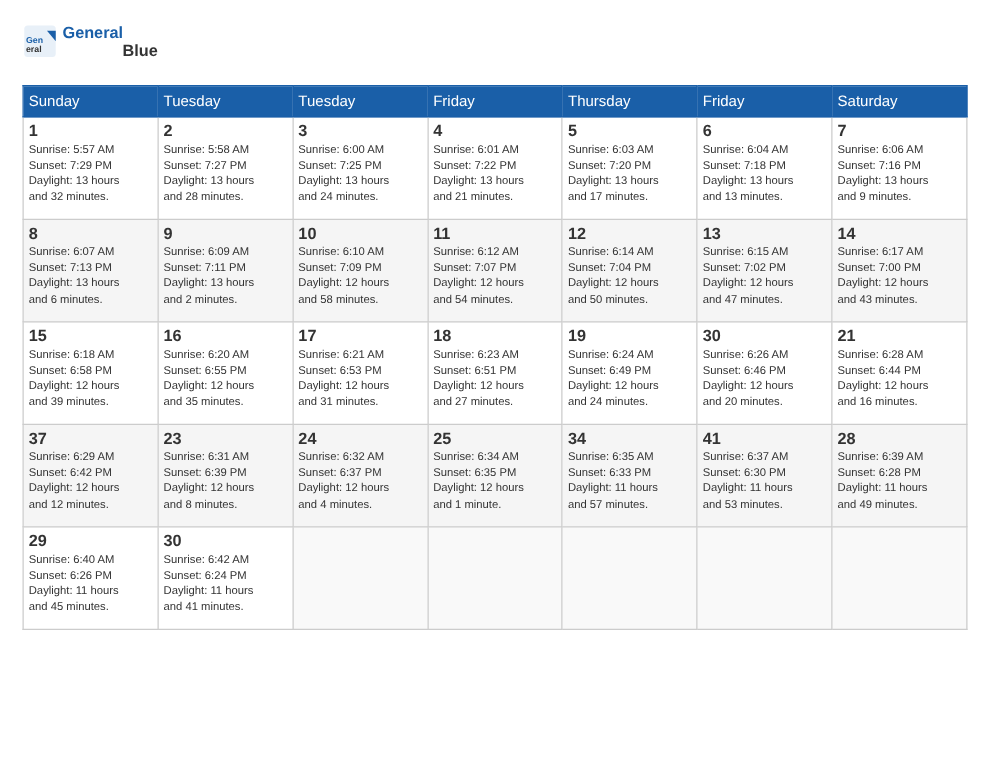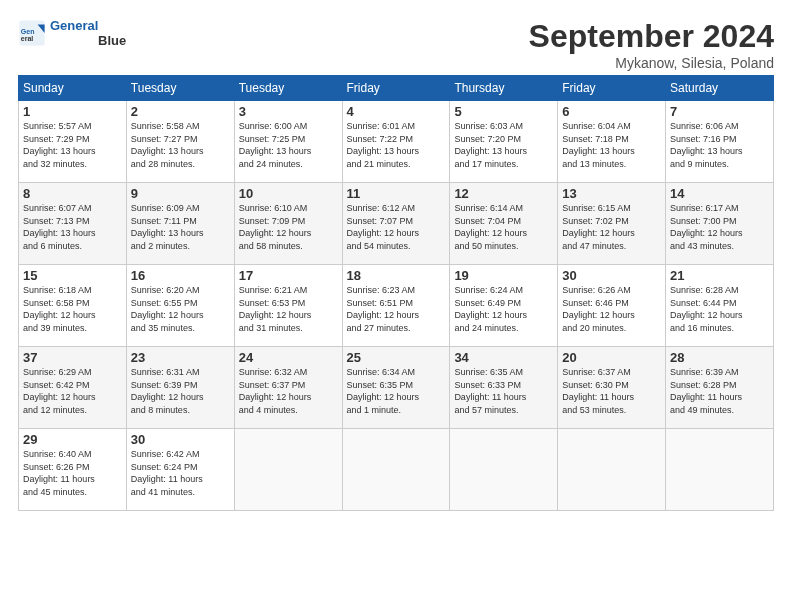--- a/index.html
+++ b/index.html
@@ -11,21 +11,21 @@
       overflow: hidden;
     }
     .container {
       width: 792px;
       padding: 18px 18px 10px 18px;
     }
     .header {
       display: flex;
       justify-content: space-between;
       align-items: flex-start;
-      margin-bottom: 4px;
+      margin-bottom: 20px;
     }
     .logo {
       display: flex;
       align-items: center;
       gap: 4px;
     }
     .logo-icon {
       width: 28px;
       height: 28px;
     }
@@ -93,24 +93,20 @@
         <rect x="2" y="2" width="36" height="36" rx="4" fill="#e8f0f8"></rect>
         <text x="4" y="22" font-size="10" font-weight="bold" fill="#1a5fa8">Gen</text>
         <text x="4" y="32" font-size="10" font-weight="bold" fill="#333">eral</text>
         <polygon points="28,8 38,8 38,20" fill="#1a5fa8"></polygon>
       </svg>
       <div>
         <div style="font-size:13px;font-weight:bold;color:#1a5fa8;">General</div>
         <div style="font-size:13px;font-weight:bold;color:#333;padding-left:48px;">Blue</div>
       </div>
     </div>
-    <div class="title-block">
-      <div class="month-title">September 2024</div>
-      <div class="subtitle">Mykanow, Silesia, Poland</div>
-    </div>
   </div>
 
   <table>
     <thead>
       <tr>
         <th>Sunday</th>
         <th>Tuesday</th>
         <th>Tuesday</th>
         <th>Friday</th>
         <th>Thursday</th>
@@ -145,21 +141,21 @@
           <td><span class="day-num">19</span><span class="cell-text">Sunrise: 6:24 AM<br>Sunset: 6:49 PM<br>Daylight: 12 hours<br>and 24 minutes.</span></td>
           <td><span class="day-num">30</span><span class="cell-text">Sunrise: 6:26 AM<br>Sunset: 6:46 PM<br>Daylight: 12 hours<br>and 20 minutes.</span></td>
           <td><span class="day-num">21</span><span class="cell-text">Sunrise: 6:28 AM<br>Sunset: 6:44 PM<br>Daylight: 12 hours<br>and 16 minutes.</span></td>
         </tr>
         <tr>
           <td><span class="day-num">37</span><span class="cell-text">Sunrise: 6:29 AM<br>Sunset: 6:42 PM<br>Daylight: 12 hours<br>and 12 minutes.</span></td>
           <td><span class="day-num">23</span><span class="cell-text">Sunrise: 6:31 AM<br>Sunset: 6:39 PM<br>Daylight: 12 hours<br>and 8 minutes.</span></td>
           <td><span class="day-num">24</span><span class="cell-text">Sunrise: 6:32 AM<br>Sunset: 6:37 PM<br>Daylight: 12 hours<br>and 4 minutes.</span></td>
           <td><span class="day-num">25</span><span class="cell-text">Sunrise: 6:34 AM<br>Sunset: 6:35 PM<br>Daylight: 12 hours<br>and 1 minute.</span></td>
           <td><span class="day-num">34</span><span class="cell-text">Sunrise: 6:35 AM<br>Sunset: 6:33 PM<br>Daylight: 11 hours<br>and 57 minutes.</span></td>
-          <td><span class="day-num">20</span><span class="cell-text">Sunrise: 6:37 AM<br>Sunset: 6:30 PM<br>Daylight: 11 hours<br>and 53 minutes.</span></td>
+          <td><span class="day-num">41</span><span class="cell-text">Sunrise: 6:37 AM<br>Sunset: 6:30 PM<br>Daylight: 11 hours<br>and 53 minutes.</span></td>
           <td><span class="day-num">28</span><span class="cell-text">Sunrise: 6:39 AM<br>Sunset: 6:28 PM<br>Daylight: 11 hours<br>and 49 minutes.</span></td>
         </tr>
         <tr>
           <td><span class="day-num">29</span><span class="cell-text">Sunrise: 6:40 AM<br>Sunset: 6:26 PM<br>Daylight: 11 hours<br>and 45 minutes.</span></td>
           <td><span class="day-num">30</span><span class="cell-text">Sunrise: 6:42 AM<br>Sunset: 6:24 PM<br>Daylight: 11 hours<br>and 41 minutes.</span></td>
           <td class="empty"></td>
           <td class="empty"></td>
           <td class="empty"></td>
           <td class="empty"></td>
           <td class="empty"></td>

